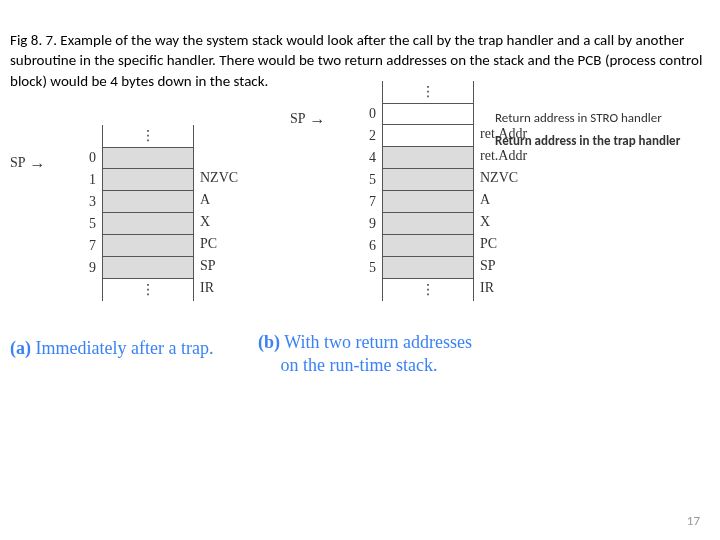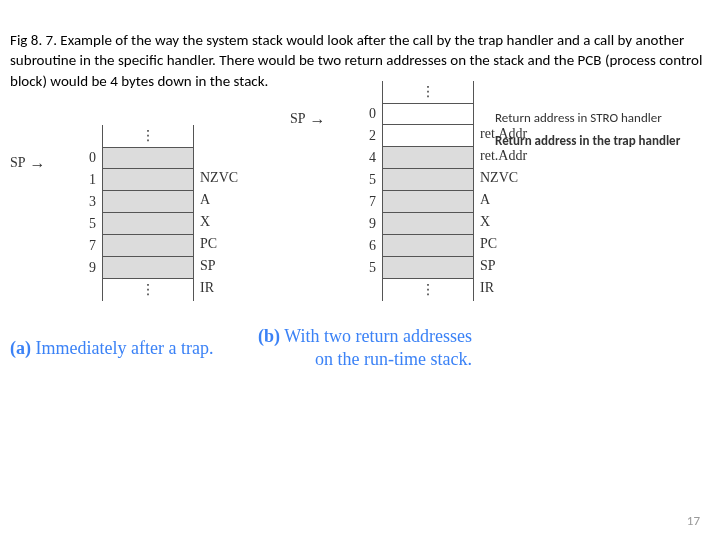--- a/index.html
+++ b/index.html
@@ -236,21 +236,21 @@
     </div>
   </div>
 
   <div class="anno" style="left:495px; top:5px;">Return address in STRO handler</div>
   <div class="anno" style="left:495px; top:28px;font-weight:bold;">Return address in the trap handler</div>
 
   <div class="subcap" style="left:10px; top:232px;">
     <b>(a)</b>
     <span>Immediately after a trap.</span>
   </div>
-  <div class="subcap" style="left:258px; top:220px;text-align:right;">
+  <div class="subcap" style="left:258px; top:226px;">
     <b>(b)</b>
     <span>With two return addresses</span><br>
     &nbsp;&nbsp;&nbsp;&nbsp;&nbsp;<span>on the run-time stack.</span><br>
     &nbsp;&nbsp;&nbsp;&nbsp;&nbsp;
   </div>
 </div>
 
 <div class="pagenum">17</div>
 
 </body></html>

